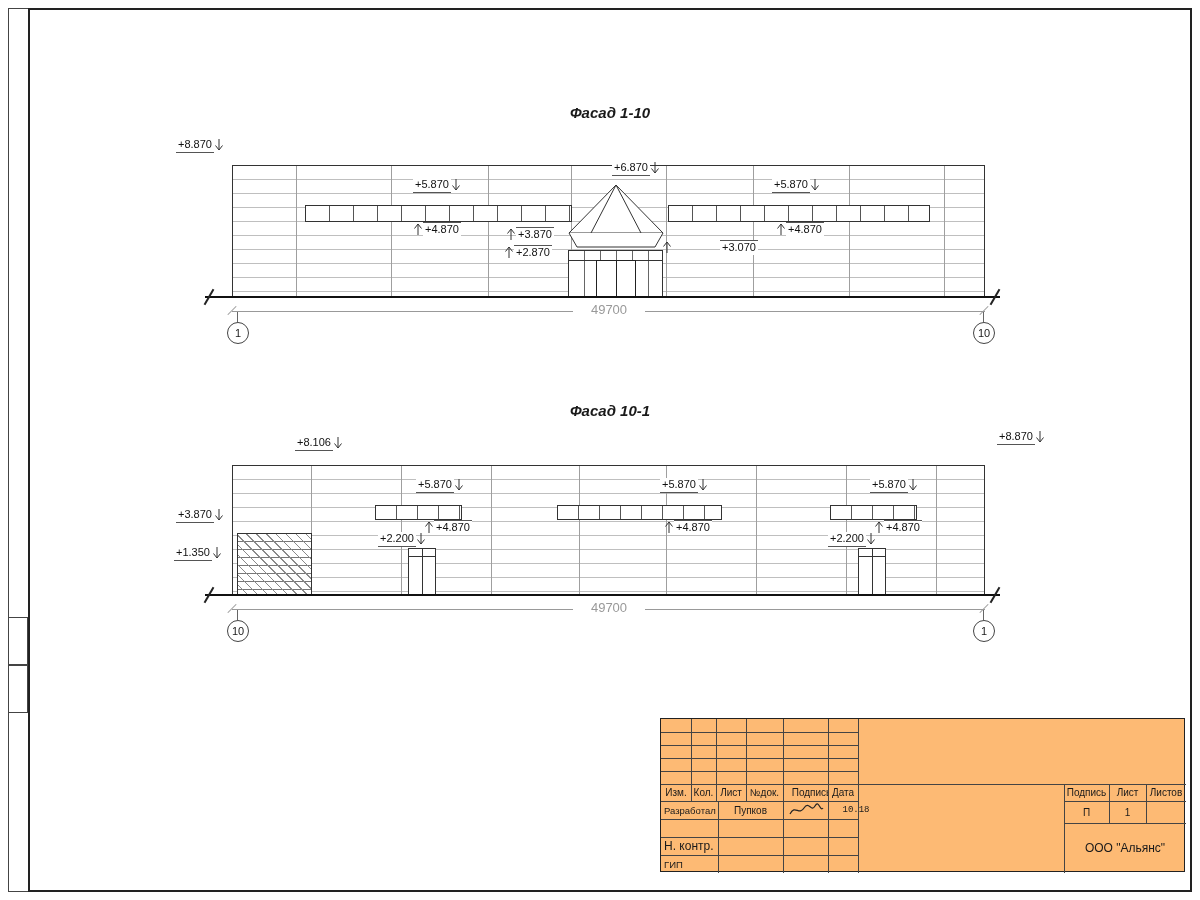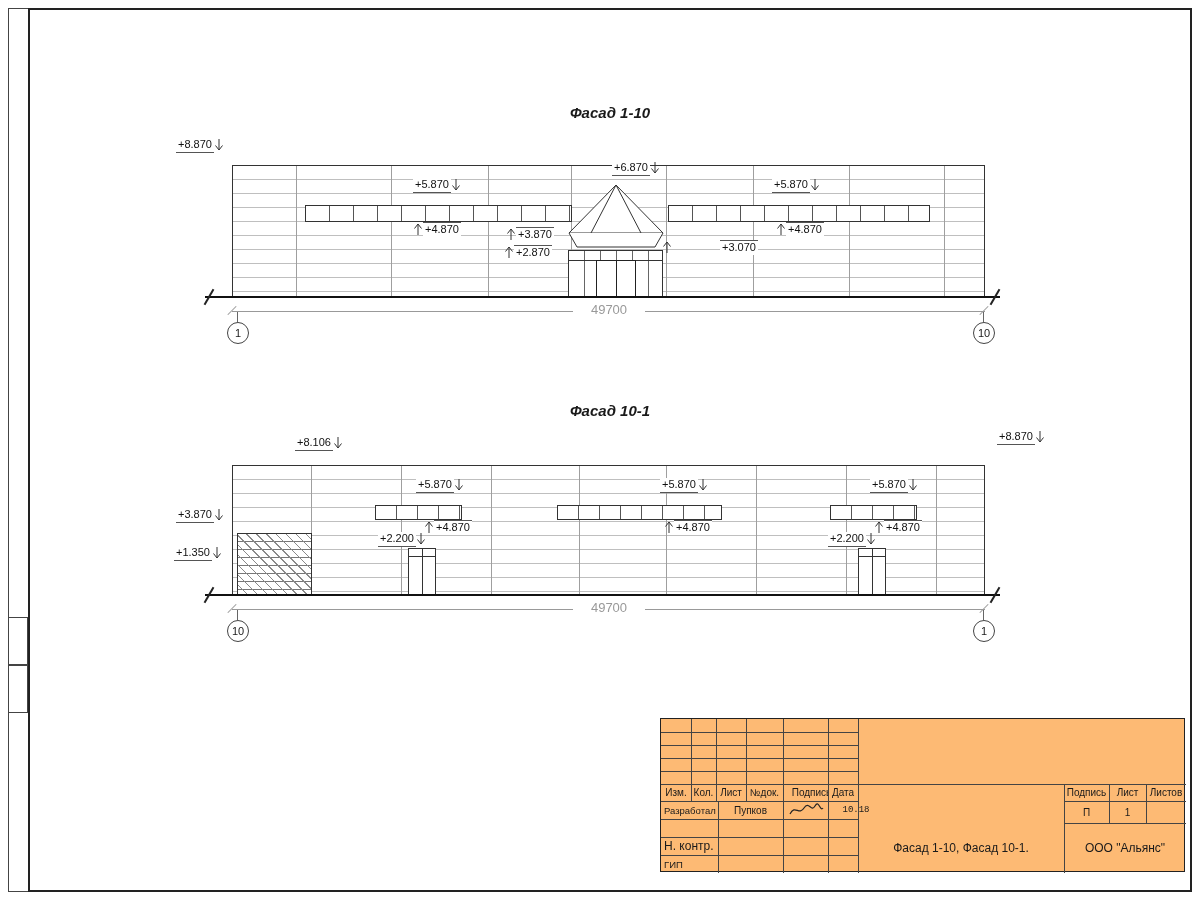--- a/index.html
+++ b/index.html
@@ -312,21 +312,20 @@
 
     <div class="cell left" style="left:0; top:82px; width:57px; height:18px; font-size:9.5px;">Разработал</div>
     <div class="cell" style="left:57px; top:82px; width:65px; height:18px;">Пупков</div>
     <svg style="position:absolute; left:126px; top:84px;" width="38" height="14" viewBox="0 0 38 14">
       <path d="M3 11 C 8 1, 12 13, 17 5 S 24 10, 28 3 S 33 9, 36 5" fill="none" stroke="#222" stroke-width="1.2"></path>
     </svg>
     <div class="cell" style="left:180px; top:82px; width:30px; height:18px; font-size:9px;font-family:Liberation Mono, monospace;">10.18</div>
     <div class="cell left" style="left:0; top:118px; width:57px; height:18px; font-size:12px;">Н. контр.</div>
     <div class="cell left" style="left:0; top:136px; width:57px; height:18px; font-size:9.5px;">ГИП</div>
 
-    <div class="cell big" style="left:197px; top:104px; width:206px; height:50px;">Фасад 1-10, Фасад 10-1.</div>
     <div class="cell big" style="left:403px; top:104px; width:122px; height:50px;">ООО "Альянс"</div>
 
     <div class="cell" style="left:403px; top:65px; width:45px; height:17px;">Подпись</div>
     <div class="cell" style="left:448px; top:65px; width:37px; height:17px;">Лист</div>
     <div class="cell" style="left:485px; top:65px; width:40px; height:17px;">Листов</div>
     <div class="cell" style="left:403px; top:82px; width:45px; height:22px;">П</div>
     <div class="cell" style="left:448px; top:82px; width:37px; height:22px;">1</div>
   </div>
 
 </div>

